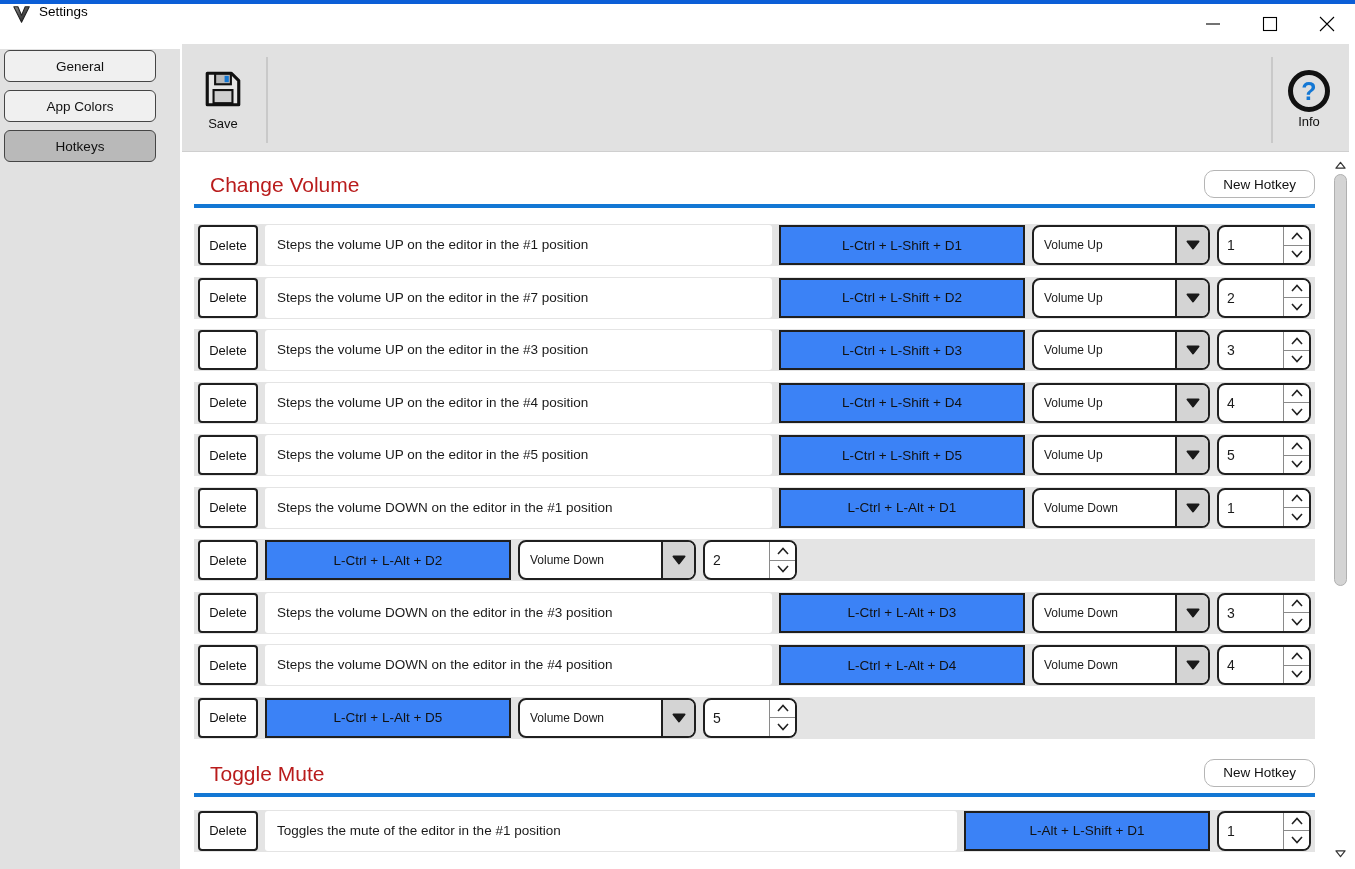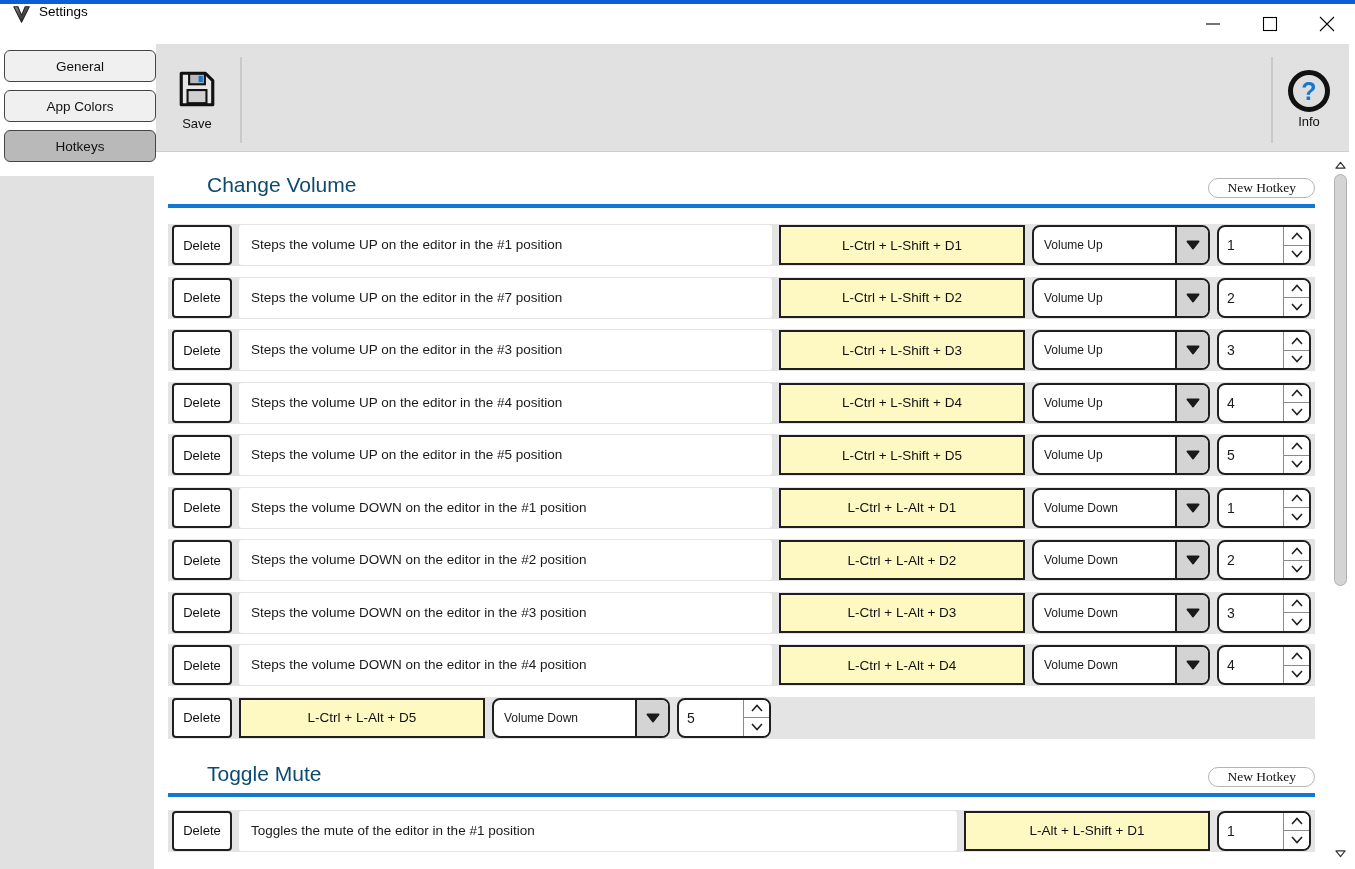--- a/index.html
+++ b/index.html
@@ -10,21 +10,21 @@
   
   .accent-strip { height:4px; background:var(--strip,#0b5ed7); }
   .titlebar { height:39px; background:#fff; display:flex; align-items:flex-start; padding-left:12px; position:relative; }
   .app-icon { width:20px; height:20px; margin-right:7px; display:flex; align-items:center; }
   .title { font-size:13.5px; color:#000; }
   .win-controls { position:absolute; right:0; top:0; height:100%; display:flex; }
   .win-btn { width:57px; height:100%; background:transparent; border:none; display:flex; align-items:center; justify-content:center; cursor:pointer; }
 
   
   .app-body { flex:1; display:flex; min-height:0; }
-  .sidebar { width:154px; display:flex; flex-direction:column; background:#fff; }
+  .sidebar { width:180px; display:flex; background:#fff; }
   .nav-buttons { padding-top:7px; }
   .nav-wrap { position:relative; height:40px; }
   .nav-btn { position:absolute; left:4px; top:0; width:152px; height:32px; background:#f0f0f0;
              border:1px solid #454545; border-radius:6px; font-size:13.5px; font-family:inherit;
              color:#111; cursor:pointer; z-index:1; }
   .nav-btn.selected { background:#b9b9b9; }
   .sel-accent { position:absolute; left:12px; right:1px; top:0; height:32px;
                 background:var(--accent,#1377d4); border-radius:8px; z-index:0; }
   .sidebar-fill { flex:1; background:#e1e1e1; margin-top:6px; }
 
@@ -38,37 +38,37 @@
   .tool-btn span.lbl { font-size:13px; color:#111; margin-top:2px; }
   .tool-sep { width:2px; background:#c9c9c9; margin:13px 0 8px 14px; }
   .tool-spacer { flex:1; }
   .info-circle { width:42px; height:42px; border-radius:50%; border:5px solid #111;
                  display:flex; align-items:center; justify-content:center;
                  font-size:25px; font-weight:bold; color:var(--accent,#1377d4); background:#dedede; }
 
   
   .content { flex:1; position:relative; background:#fff; padding:18px 40px 0 14px; overflow:hidden; }
   .sec-head { display:flex; align-items:flex-end; justify-content:space-between; padding-left:16px; }
-  .sec-title { font-size:21px; font-weight:400; color:#0c4a6e; line-height:30px;margin-left:23px; }
-  .new-hotkey { height:20px; padding:0 18px; background:#fff; border:1px solid #b5b5b5;
-                border-radius:10px; font-size:13.5px; font-family:Liberation Serif, serif; color:#111;
+  .sec-title { font-size:21px; font-weight:400; color:#b91c1c; line-height:30px; }
+  .new-hotkey { height:28px; padding:0 18px; background:#fff; border:1px solid #b5b5b5;
+                border-radius:10px; font-size:13.5px; font-family:Liberation Sans, sans-serif; color:#111;
                 cursor:pointer; margin-bottom:2px; }
   .rule { height:4px; background:var(--accent,#1377d4); margin-top:4px; }
   .rows { margin-top:16px; }
   .section-2 { margin-top:20px; }
   .section-2 .rows { margin-top:13px; }
 
   .row { height:42px; background:#e4e4e4; margin-bottom:10.5px; display:flex;
          align-items:center; gap:7px; padding:0 4px; }
   .ctl { height:40px; }
   .delete-btn { width:60px; background:#fff; border:2px solid #1f1f1f; border-radius:4px;
                 font-size:13px; font-family:inherit; color:#111; cursor:pointer; flex:0 0 60px; }
   .desc { flex:1; background:#fff; border-radius:3px; font-size:13.5px; line-height:40px;
           padding-left:12px; white-space:nowrap; overflow:hidden; cursor:text; }
-  .hotkey-btn { flex:0 0 246px; background:#fef9c3; border:2px solid #1f1f1f; border-radius:0;
+  .hotkey-btn { flex:0 0 246px; background:#3b82f6; border:2px solid #1f1f1f; border-radius:0;
                 font-size:13.5px; font-family:inherit; color:#111; cursor:pointer; }
   .dropdown { flex:0 0 178px; background:#fff; border:2px solid #1f1f1f; border-radius:8px;
               display:flex; overflow:hidden; cursor:pointer; }
   .dd-val { flex:1; font-size:12px; line-height:36px; padding-left:10px; white-space:nowrap; overflow:hidden; }
   .dd-arrow { flex:0 0 33px; background:#d4d4d4; border-left:2px solid #1f1f1f;
               display:flex; align-items:center; justify-content:center; }
   .spinner { flex:0 0 94px; background:#fff; border:2px solid #1f1f1f; border-radius:8px;
              display:flex; overflow:hidden; }
   .spin-val { flex:1; font-size:14px; line-height:36px; padding-left:8px; }
   .spin-col { flex:0 0 26px; border-left:1px solid #8a8a8a; display:flex; flex-direction:column; }
@@ -332,21 +332,20 @@
         <button class="spin-btn down">
           <svg width="16" height="10" viewBox="0 0 16 10">
                         <polyline points="3,2 8,7.5 13,2" fill="none" stroke="#222" stroke-width="1.6"></polyline>
                       </svg>
         </button>
       </span>
     </div>
   </div>
               <div class="row">
     <button class="ctl delete-btn">Delete</button>
-    <div class="ctl desc">Steps the volume DOWN on the editor in the #2 position</div>
     <button class="ctl hotkey-btn">L-Ctrl + L-Alt + D2</button>
     <div class="ctl dropdown">
       <span class="dd-val">Volume Down</span>
       <span class="dd-arrow">
         <svg width="14" height="10" viewBox="0 0 14 10">
                       <path d="M1.5 1.5 L12.5 1.5 L7 8.5 Z" fill="#1a1a1a" stroke="#1a1a1a" stroke-width="2" stroke-linejoin="round"></path>
                     </svg>
       </span>
     </div>
     <div class="ctl spinner">

